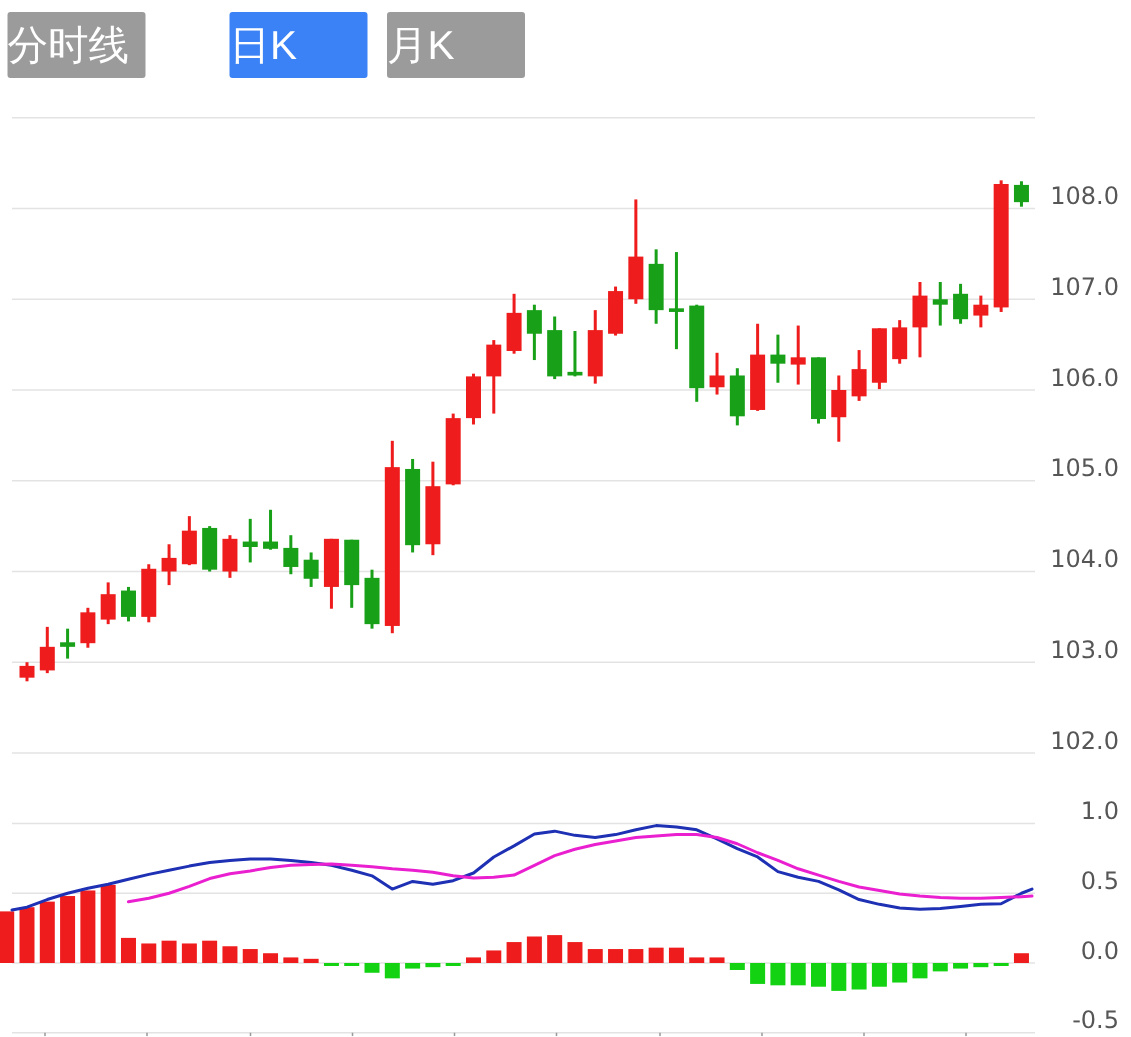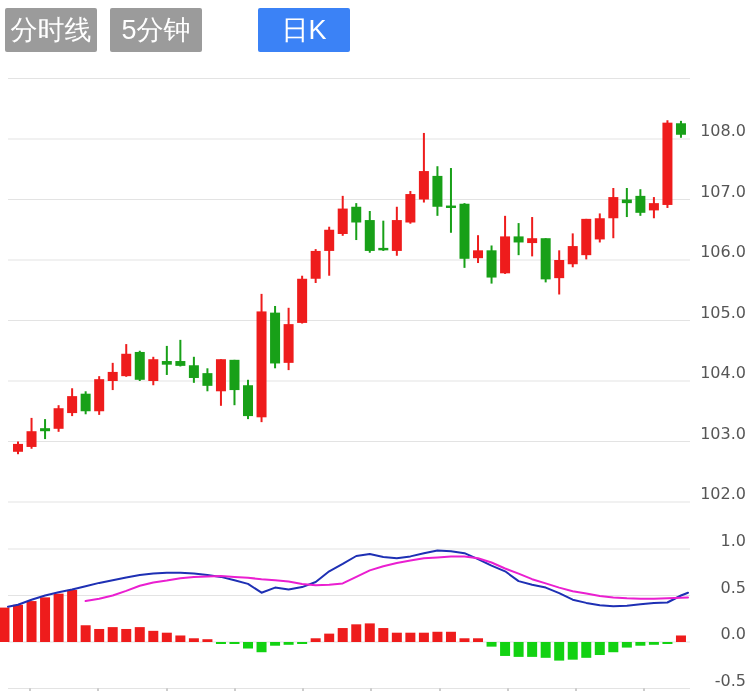--- a/index.html
+++ b/index.html
@@ -1,33 +1,33 @@
 <!DOCTYPE html>
 <html><head>
 <meta charset="utf-8">
 <style>
   html,body{margin:0;padding:0;background:#fff;}
   #app{position:relative;width:754px;height:691px;background:#fff;overflow:hidden;
        font-family:"Liberation Sans",sans-serif;}
   #tabbar{position:absolute;top:8px;left:5px;display:flex;gap:13px;}
-  .tab{width:92px;height:44px;line-height:44px;text-align:center;color:#fff;
+  .tab{width:92px;height:44px;line-height:44px;text-align:left;color:#fff;
        font-size:27px;background:#9b9b9b;border-radius:2px;cursor:pointer;
        user-select:none;white-space:nowrap;}
   .tab.active{background:#3b82f6;margin-left:43px;}
   #chart{position:absolute;top:0;left:0;}
   text.axis{font-family:"DejaVu Sans","Liberation Sans",sans-serif;font-size:16px;fill:#565656;}
 </style>
 </head>
 <body>
 
 <div id="app">
   <div id="tabbar">
       <div class="tab">分时线</div>
-      <div class="tab">5分钟</div>
       <div class="tab active">日K</div>
+      <div class="tab">月K</div>
     </div>
   <svg id="chart" width="754" height="691" viewBox="0 0 754 691">
     <g id="g-main-grid">
         <line x1="8" x2="690" y1="78.5" y2="78.5" stroke="#e3e3e3" stroke-width="1"></line>
         <line x1="8" x2="690" y1="139" y2="139" stroke="#e3e3e3" stroke-width="1"></line>
         <line x1="8" x2="690" y1="199.5" y2="199.5" stroke="#e3e3e3" stroke-width="1"></line>
         <line x1="8" x2="690" y1="260" y2="260" stroke="#e3e3e3" stroke-width="1"></line>
         <line x1="8" x2="690" y1="320.5" y2="320.5" stroke="#e3e3e3" stroke-width="1"></line>
         <line x1="8" x2="690" y1="381" y2="381" stroke="#e3e3e3" stroke-width="1"></line>
         <line x1="8" x2="690" y1="441.5" y2="441.5" stroke="#e3e3e3" stroke-width="1"></line>

